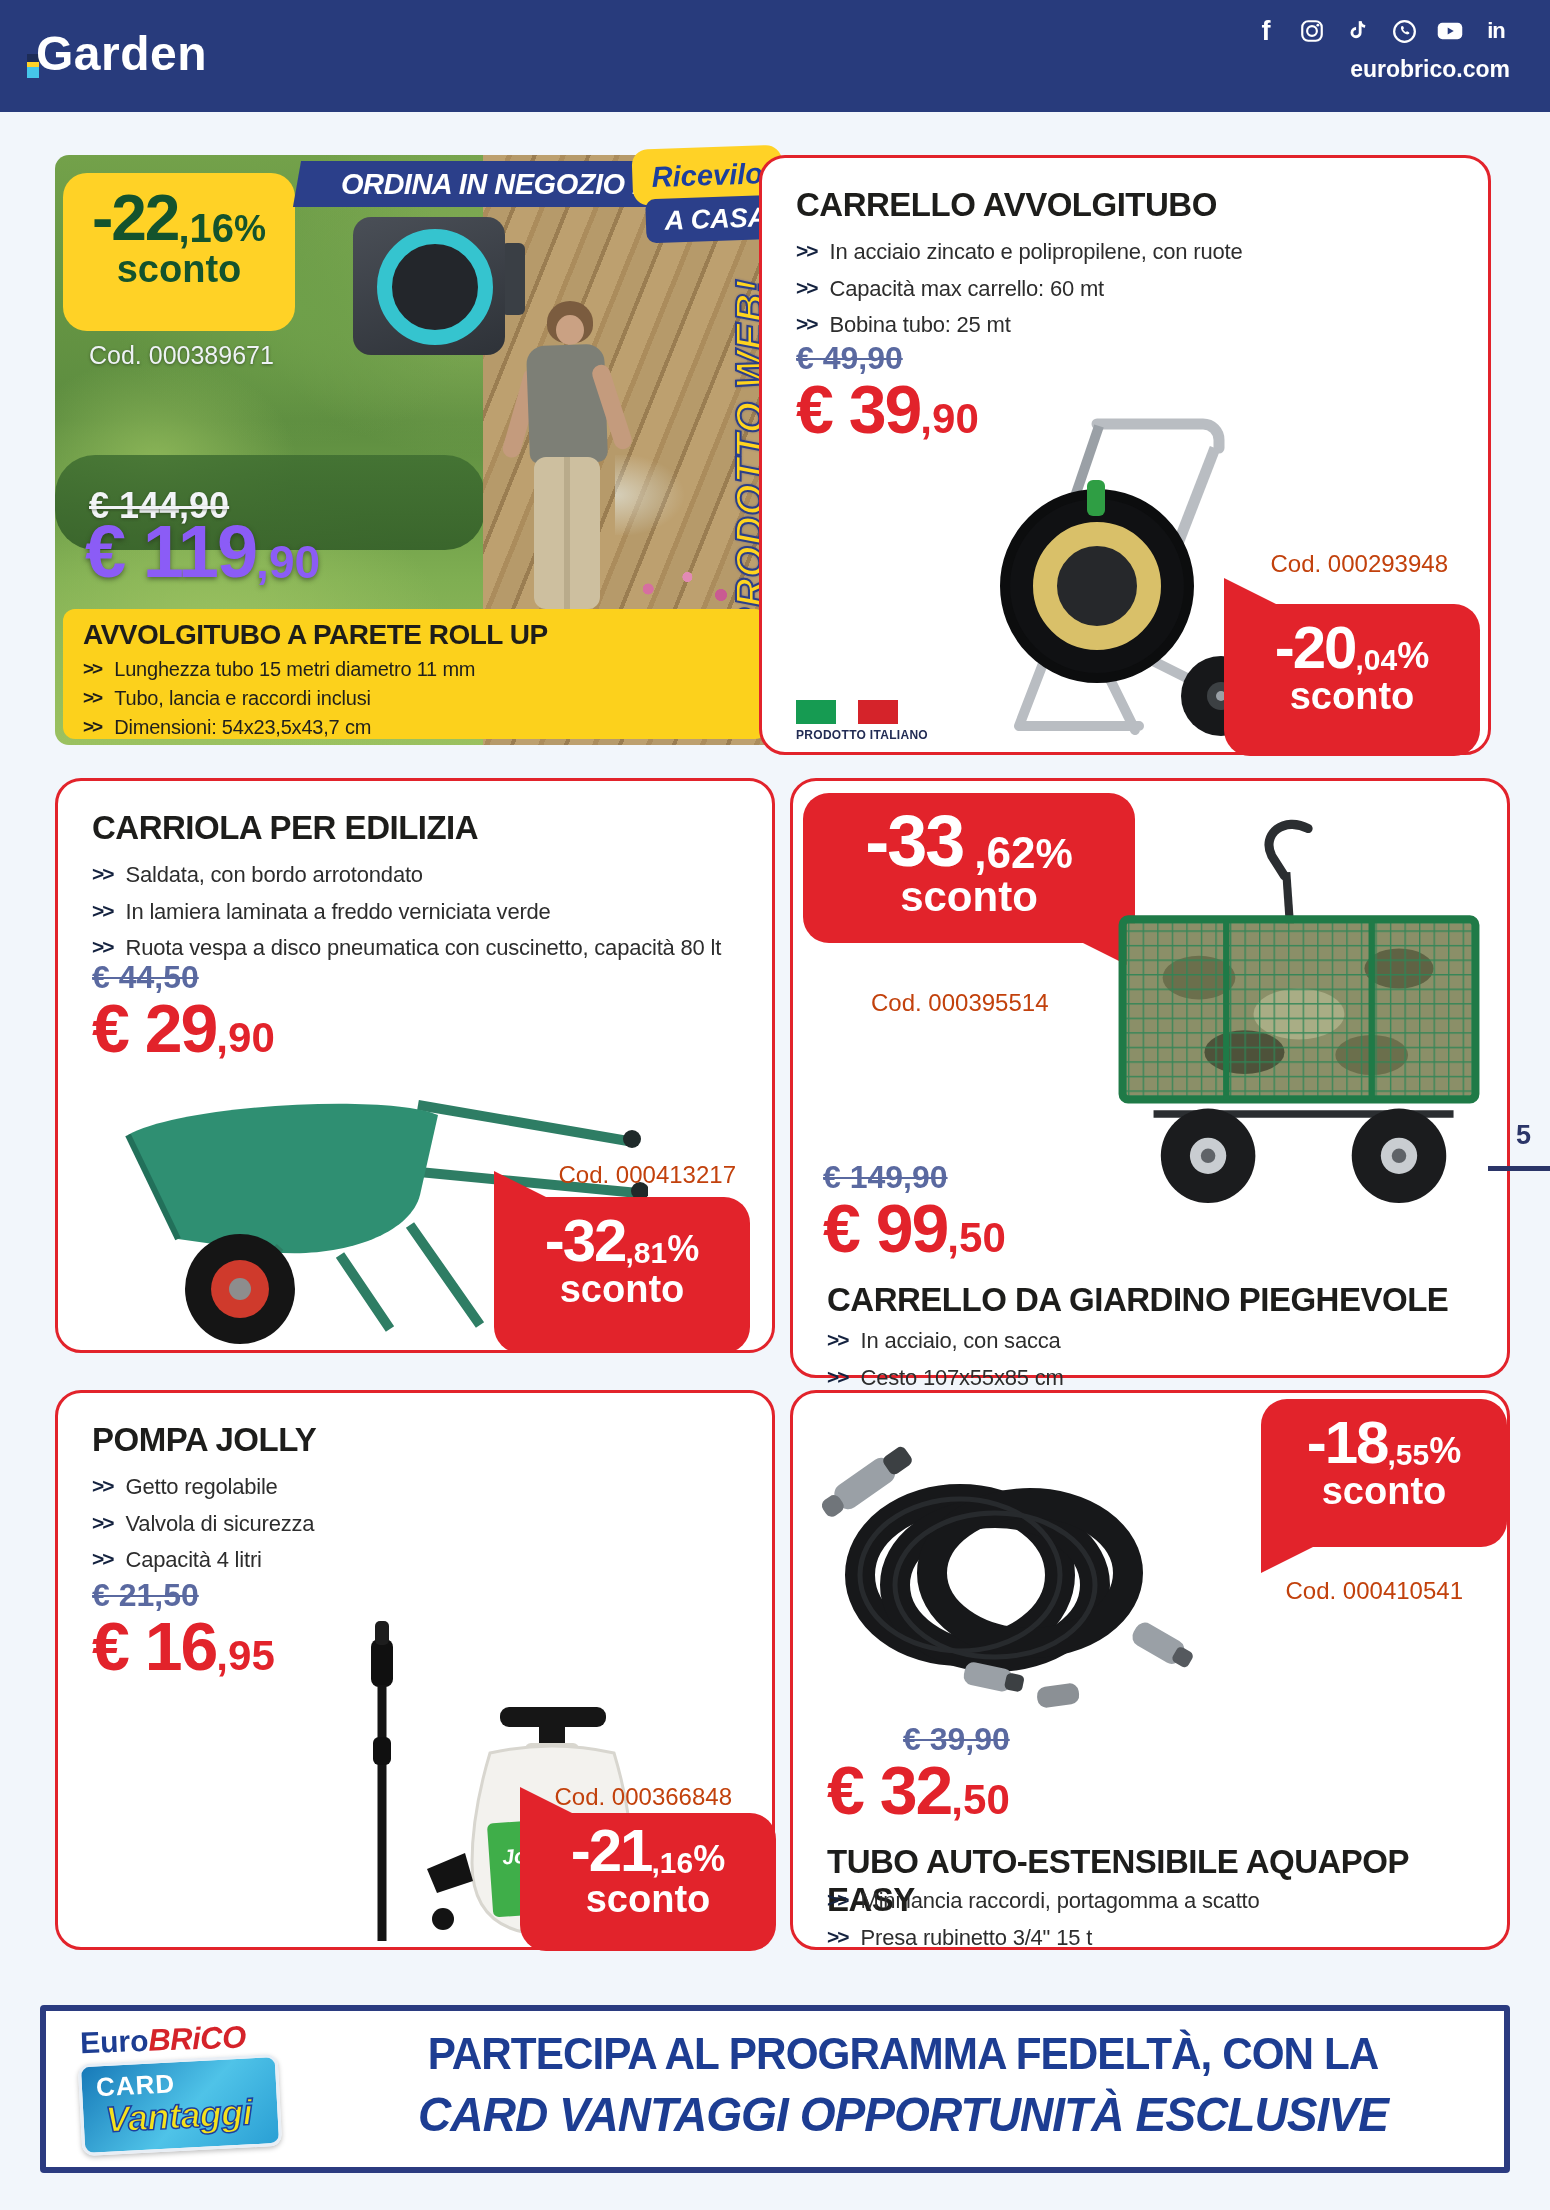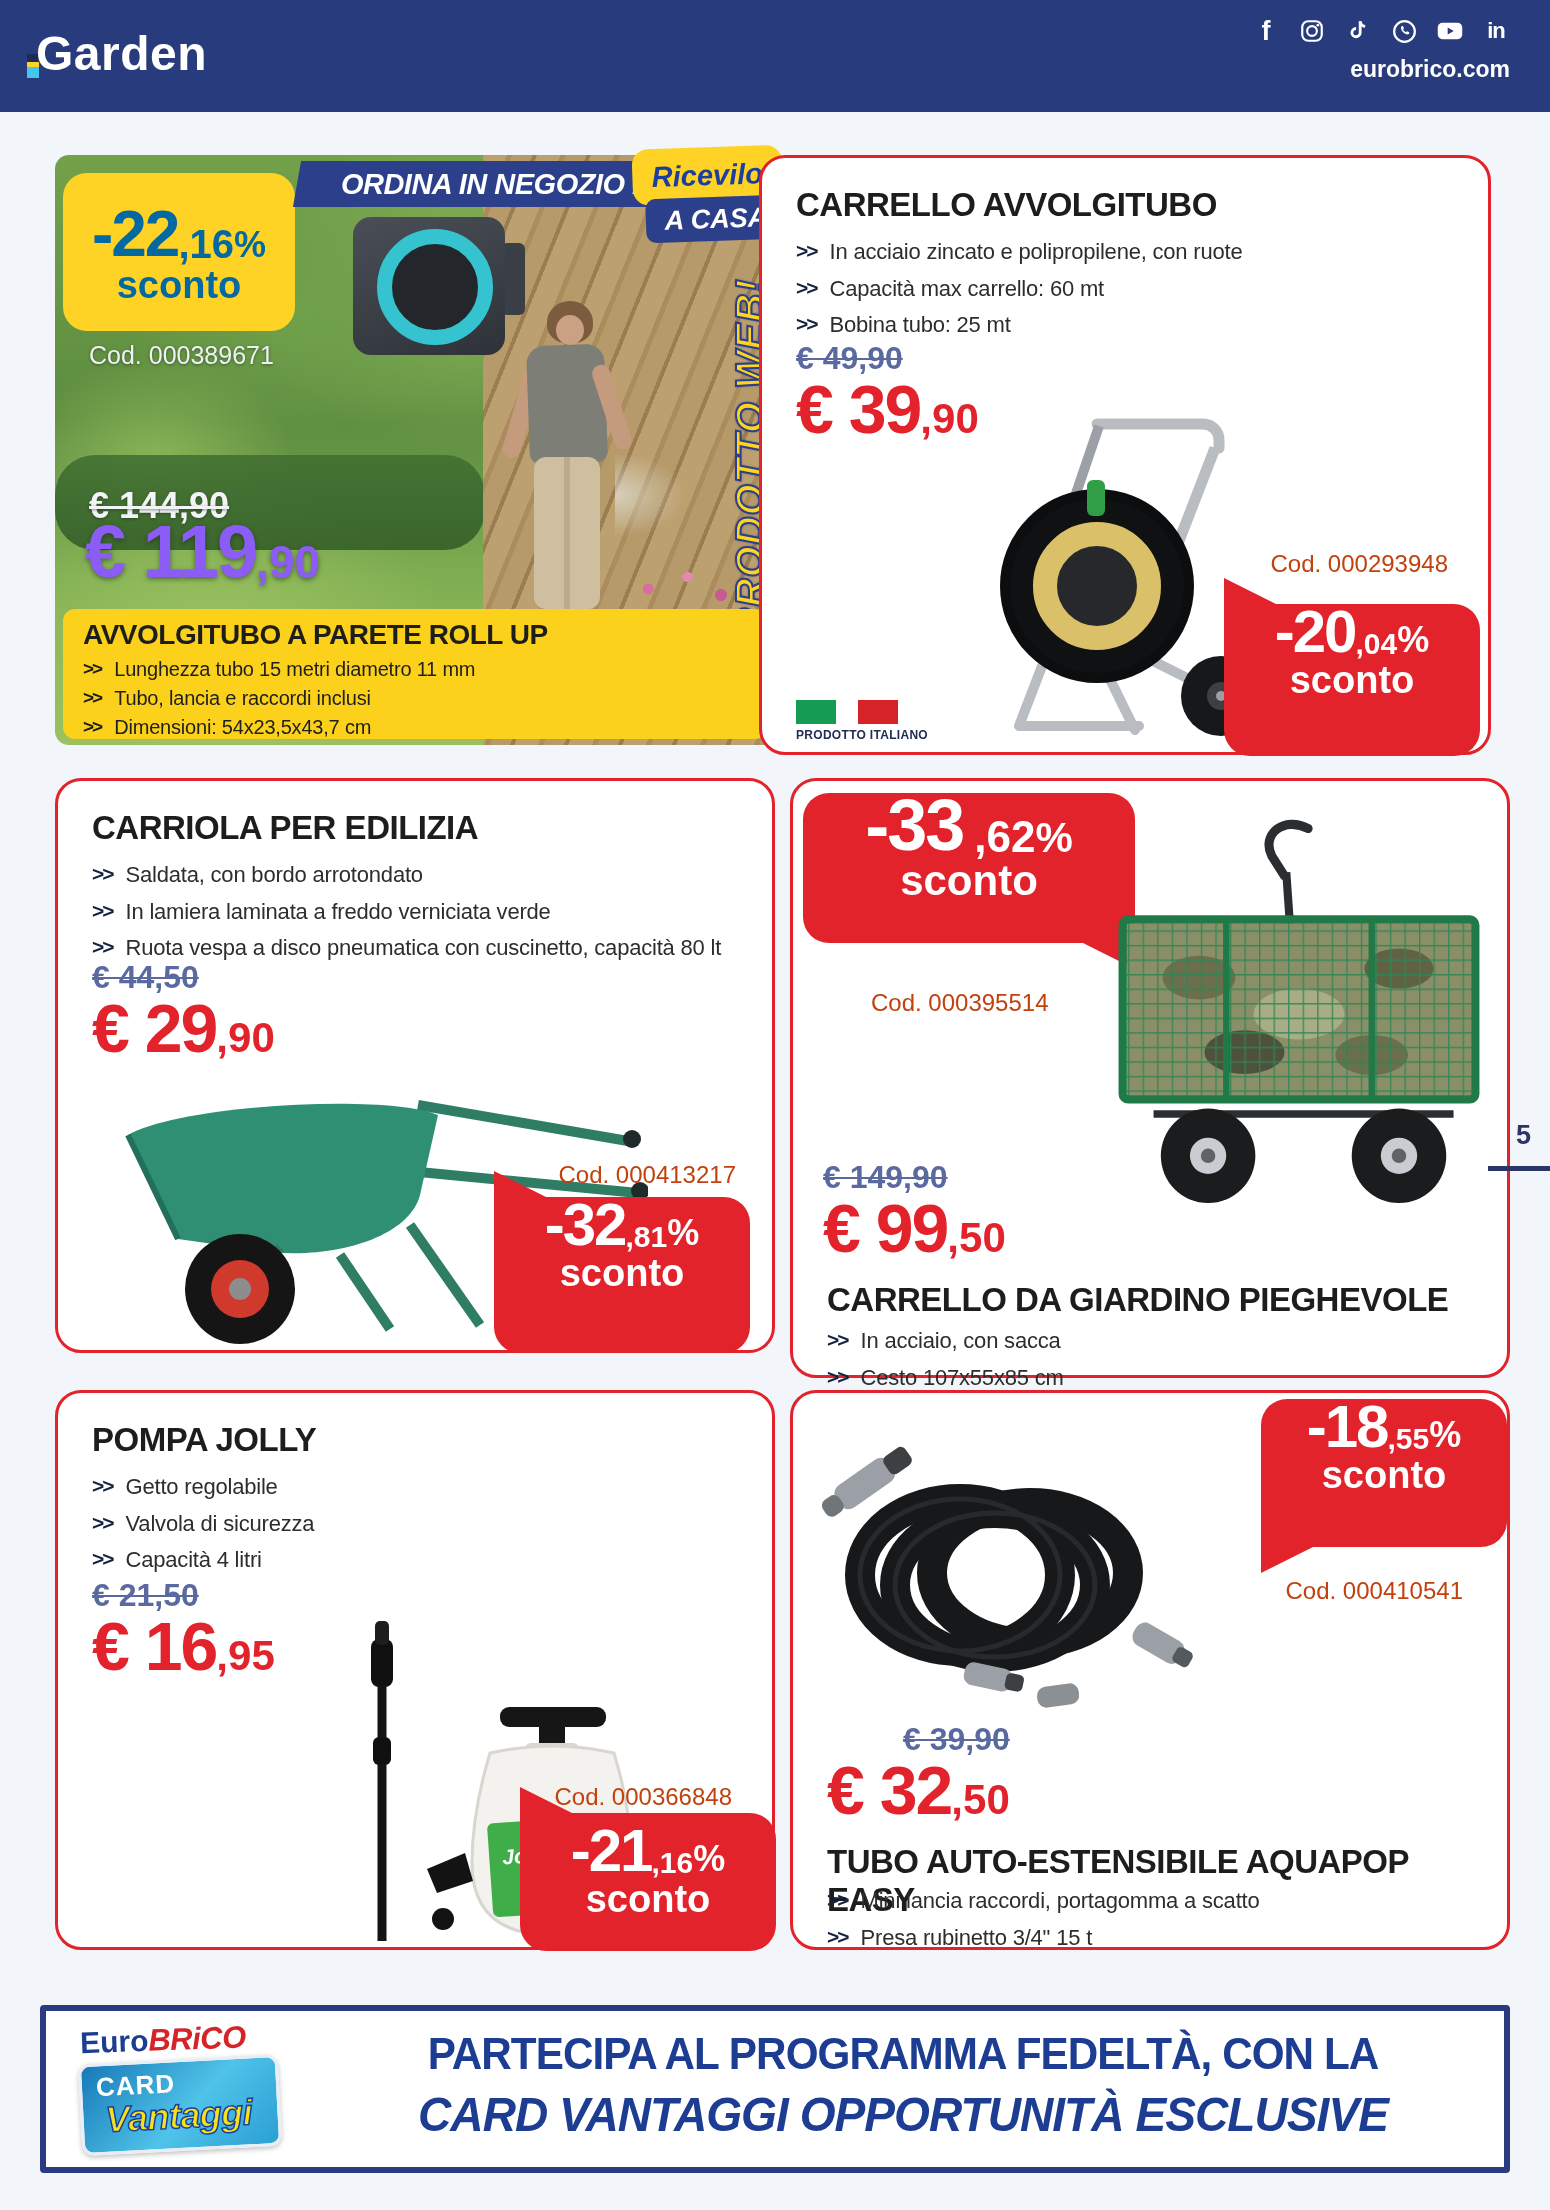--- a/index.html
+++ b/index.html
@@ -30,21 +30,21 @@
   .chev{font-weight:800;color:#14223f;font-size:21px;letter-spacing:-2px;flex:none;}
 
   .old-price{font-size:32px;font-weight:700;color:#5a69a0;text-decoration:line-through;text-decoration-thickness:2px;}
   .new-price{display:flex;align-items:flex-end;color:#e2232b;font-weight:800;line-height:.85;margin-top:4px;}
   .np-main{font-size:68px;letter-spacing:-2px;}
   .np-dec{font-size:42px;margin-bottom:2px;}
 
   .cod{font-size:24px;color:#c2410c;}
 
   
-  .badge{position:absolute;background:#e2232b;color:#fff;text-align:center;box-sizing:border-box;padding-top:2px;}
+  .badge{position:absolute;background:#e2232b;color:#fff;text-align:center;box-sizing:border-box;padding-top:18px;}
   .badge .row1{display:flex;align-items:flex-end;justify-content:center;line-height:.85;font-weight:800;}
   .d-main{font-size:60px;letter-spacing:-2px;}
   .d-dec{font-size:30px;margin-bottom:1px;}
   .d-pct{font-size:36px;margin-bottom:1px;}
   .d-word{font-size:38px;font-weight:700;margin-top:4px;line-height:1;}
   .badge.big .d-main{font-size:72px;}
   .badge.big .d-dec{font-size:44px;margin-left:11px;}
   .badge.big .d-pct{font-size:42px;}
   .badge.big .d-word{font-size:42px;}
   .tail-tl{border-radius:0 26px 26px 26px;}
@@ -83,21 +83,21 @@
     background:radial-gradient(100px 60px at 0% 50%, #eaf6f8 0%, rgba(234,246,248,0) 70%);}
   .flowers{position:absolute;left:568px;top:404px;width:140px;height:100px;
     background:
      radial-gradient(11px 11px at 18% 30%, #d66fa0 48%, rgba(0,0,0,0) 52%),
      radial-gradient(10px 10px at 46% 18%, #e28ab4 48%, rgba(0,0,0,0) 52%),
      radial-gradient(12px 12px at 70% 36%, #c95b92 48%, rgba(0,0,0,0) 52%),
      radial-gradient(10px 10px at 30% 62%, #e28ab4 48%, rgba(0,0,0,0) 52%),
      radial-gradient(12px 12px at 60% 70%, #d66fa0 48%, rgba(0,0,0,0) 52%),
      radial-gradient(60px 30px at 50% 95%, #3f6e31 50%, rgba(0,0,0,0) 70%);}
   .promo-badge{position:absolute;left:8px;top:18px;width:232px;height:158px;background:#ffd226;border-radius:24px;
-    color:#0369a1;text-align:center;padding-top:36px;box-sizing:border-box;}
+    color:#14532d;text-align:center;padding-top:20px;box-sizing:border-box;}
   .promo-badge .row1{display:flex;align-items:flex-end;justify-content:center;line-height:.8;font-weight:800;}
   .pb-main{font-size:64px;letter-spacing:-2px;}
   .pb-dec{font-size:40px;}
   .pb-pct{font-size:36px;}
   .pb-word{font-size:38px;font-weight:800;margin-top:6px;line-height:1;}
   .promo-cod{position:absolute;left:34px;top:186px;font-size:25px;color:#eef2f5;text-shadow:0 1px 3px rgba(30,40,20,.55);}
   .ribbon{position:absolute;left:242px;top:6px;width:398px;height:46px;background:#2b3f8a;transform:skewX(-10deg);
     display:flex;align-items:center;justify-content:center;}
   .ribbon span{transform:skewX(10deg);font-size:29px;font-style:italic;font-weight:800;color:#fff;letter-spacing:-.5px;white-space:nowrap;}
   .home-tag{position:absolute;left:578px;top:-8px;transform:rotate(-2deg);width:160px;}

